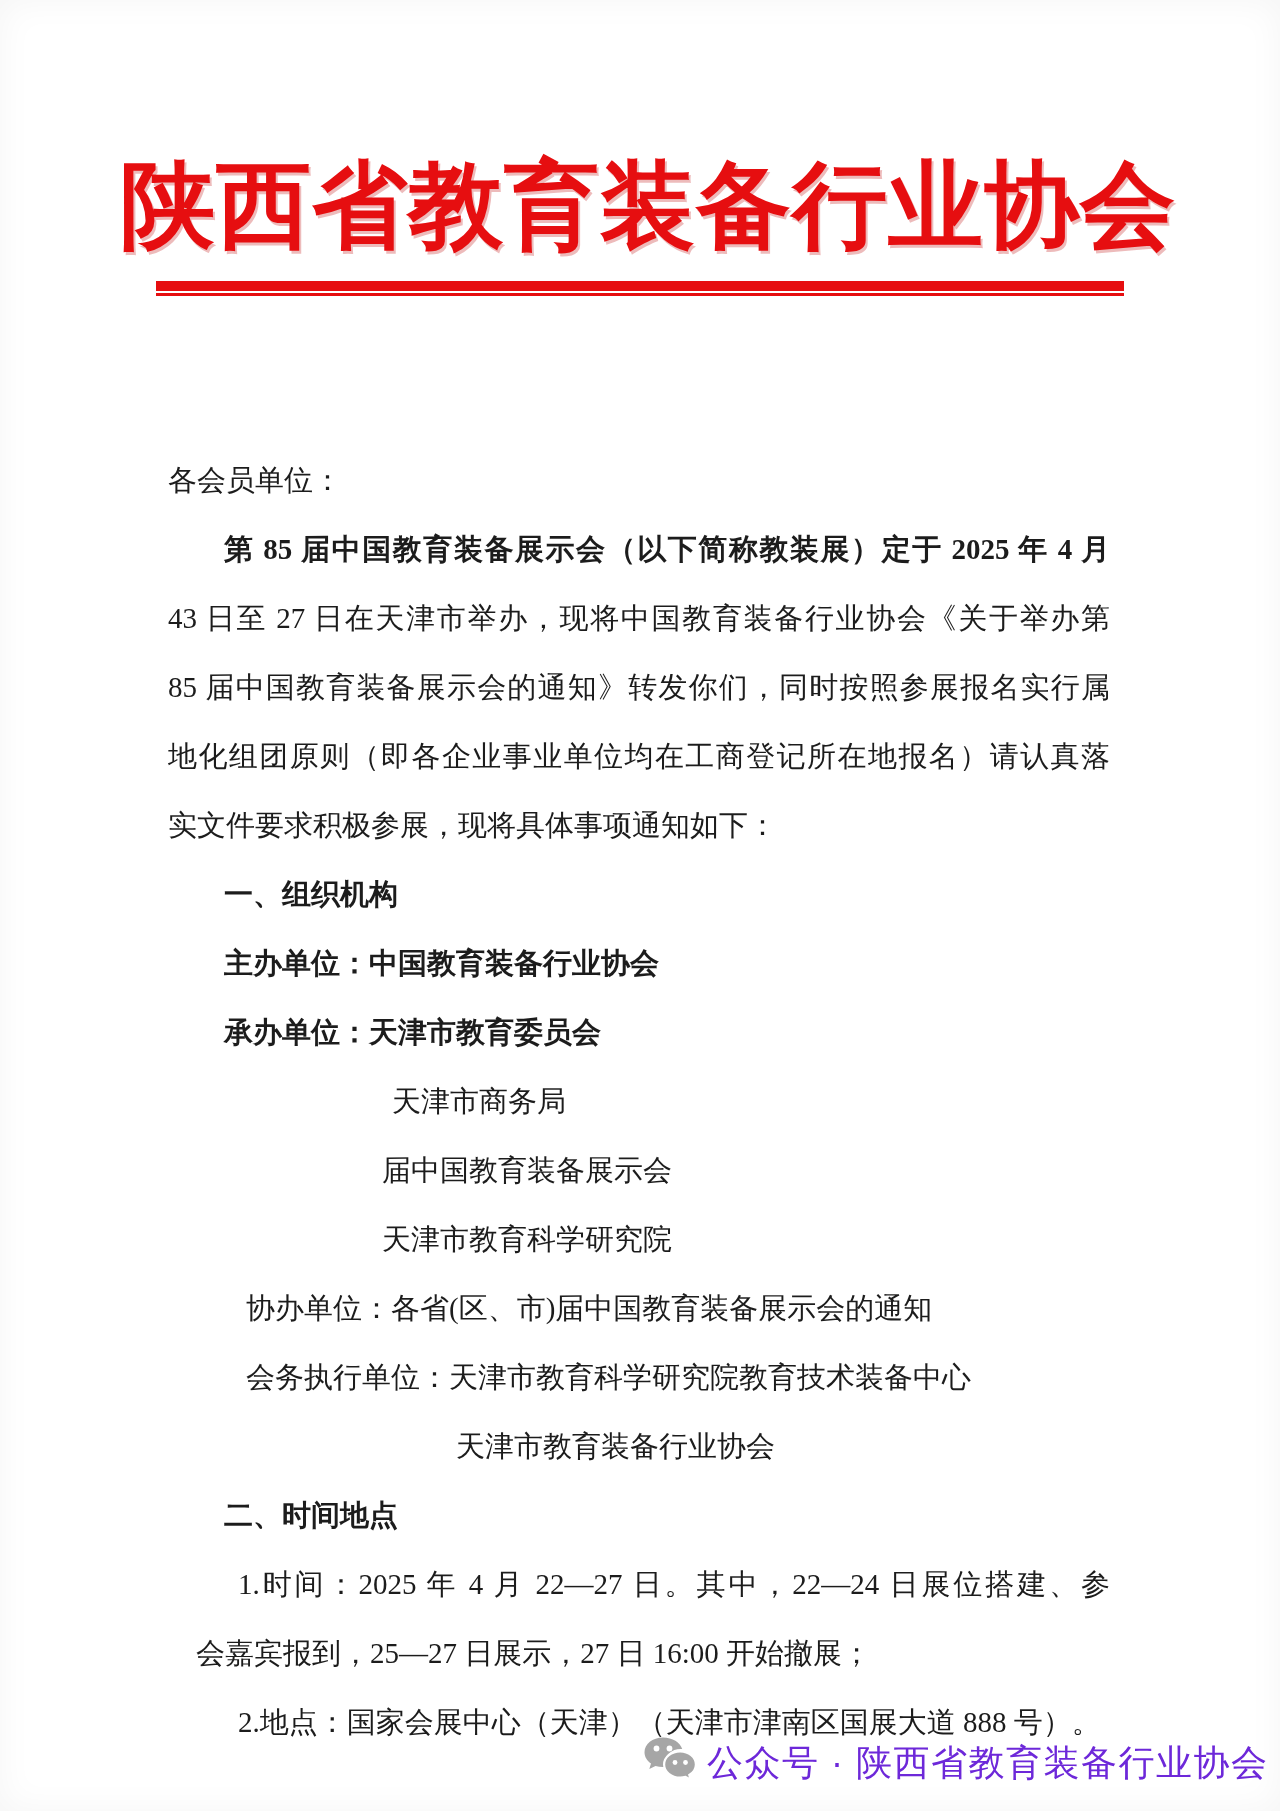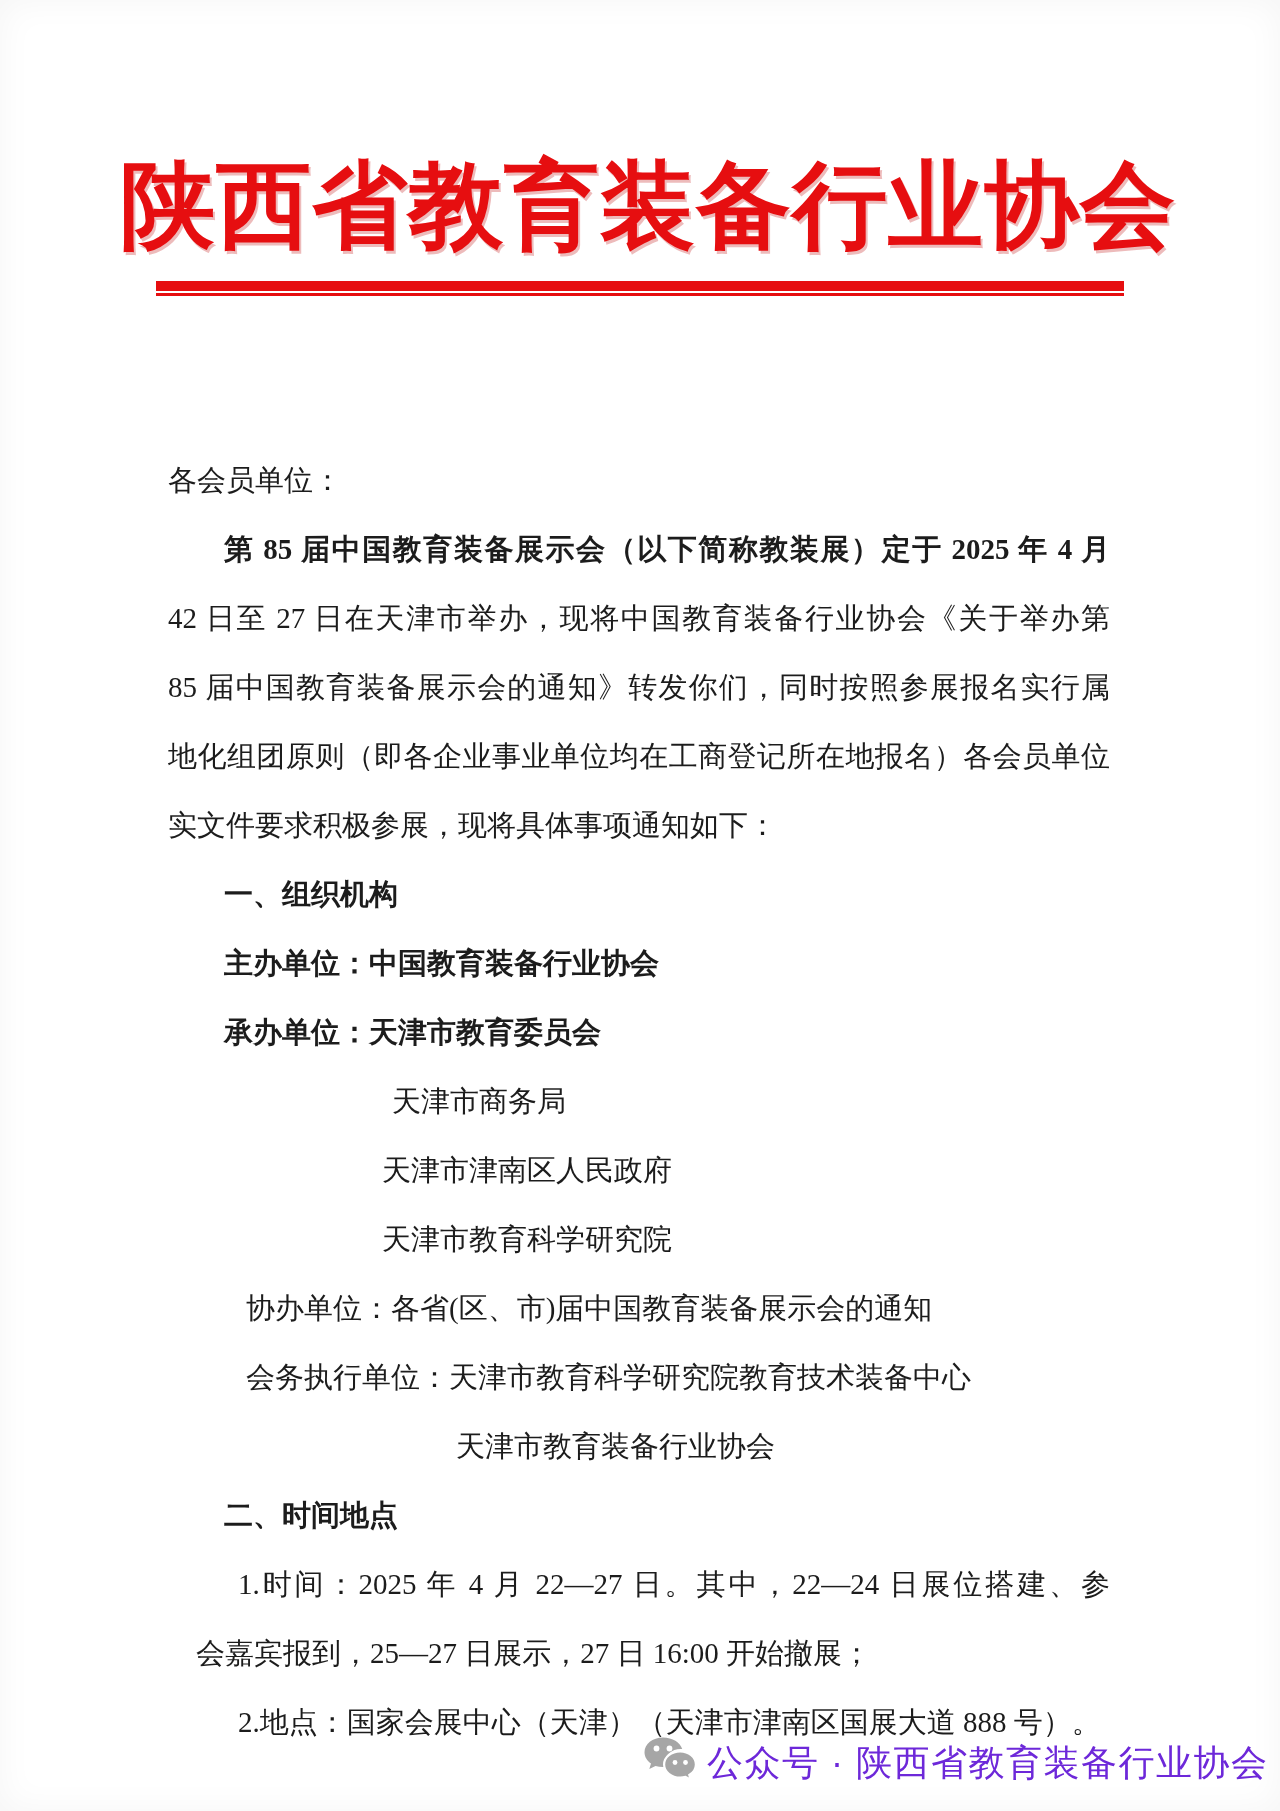--- a/index.html
+++ b/index.html
@@ -91,29 +91,29 @@
 
   <div class="masthead-rule">
     <div class="rule-thick"></div>
     <div class="rule-thin"></div>
   </div>
 
 
   <div class="doc-body">
     <div class="line">各会员单位：</div>
     <div class="line ind2 j">第 85 届中国教育装备展示会（以下简称教装展）定于 2025 年 4 月</div>
-    <div class="line j">42 日至 27 日在天津市举办，现将中国教育装备行业协会《关于举办第</div>
+    <div class="line j">43 日至 27 日在天津市举办，现将中国教育装备行业协会《关于举办第</div>
     <div class="line j">85 届中国教育装备展示会的通知》转发你们，同时按照参展报名实行属</div>
-    <div class="line j">地化组团原则（即各企业事业单位均在工商登记所在地报名）各会员单位</div>
+    <div class="line j">地化组团原则（即各企业事业单位均在工商登记所在地报名）请认真落</div>
     <div class="line">实文件要求积极参展，现将具体事项通知如下：</div>
     <div class="line ind2 bold">一、组织机构</div>
     <div class="line ind2">主办单位：中国教育装备行业协会</div>
     <div class="line ind2">承办单位：天津市教育委员会</div>
     <div class="line unit-a">天津市商务局</div>
-    <div class="line unit-b">天津市津南区人民政府</div>
+    <div class="line unit-b">届中国教育装备展示会</div>
     <div class="line unit-b">天津市教育科学研究院</div>
     <div class="line ind3">协办单位：各省(区、市)届中国教育装备展示会的通知</div>
     <div class="line ind3">会务执行单位：天津市教育科学研究院教育技术装备中心</div>
     <div class="line unit-c">天津市教育装备行业协会</div>
     <div class="line ind2 bold">二、时间地点</div>
     <div class="line ind-num j">1.时间：2025 年 4 月 22—27 日。其中，22—24 日展位搭建、参</div>
     <div class="line ind-cont">会嘉宾报到，25—27 日展示，27 日 16:00 开始撤展；</div>
     <div class="line ind-num">2.地点：国家会展中心（天津）（天津市津南区国展大道 888 号）。</div>
   </div>
 

